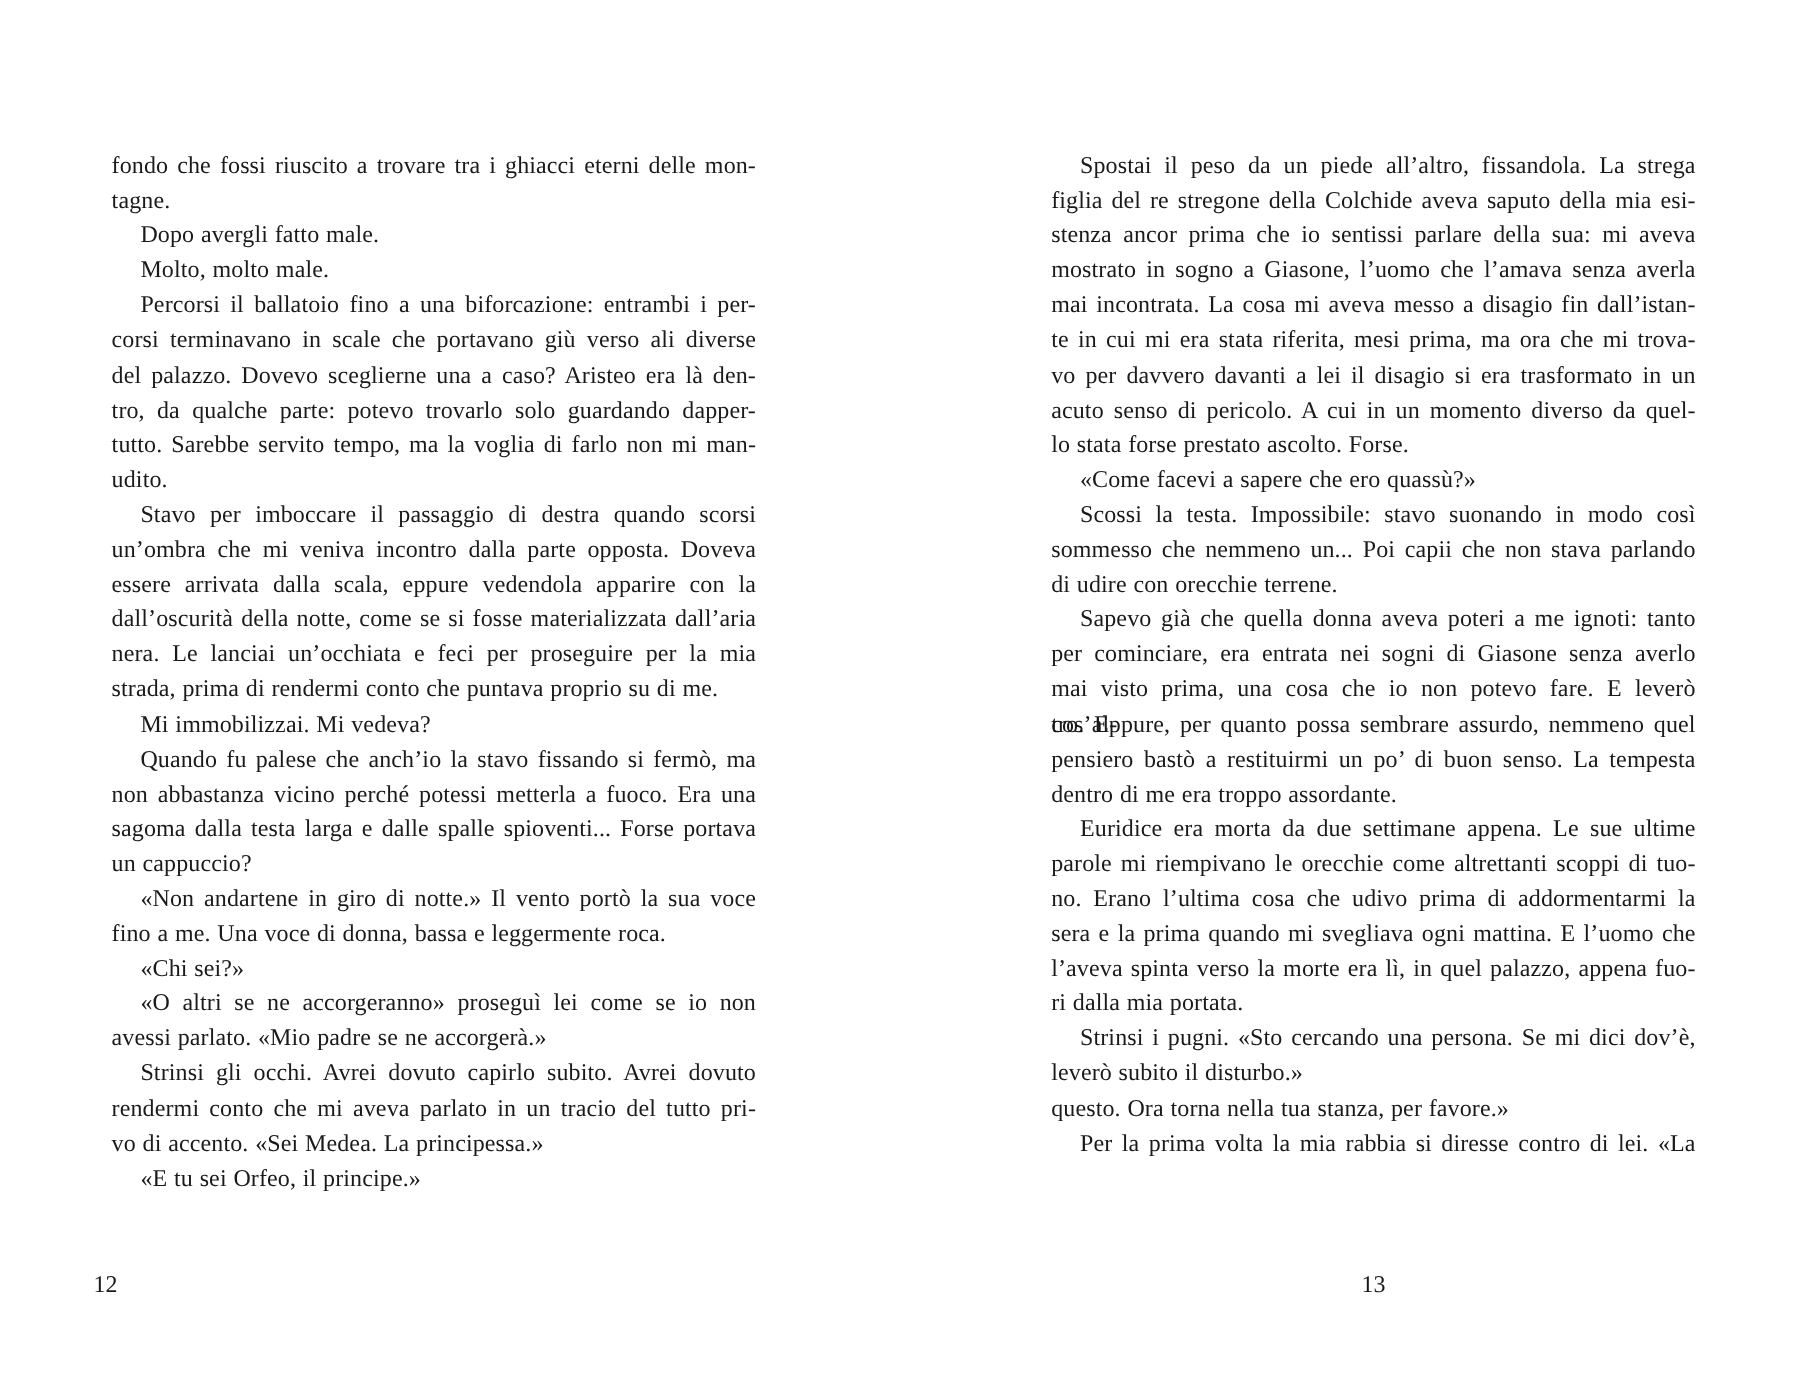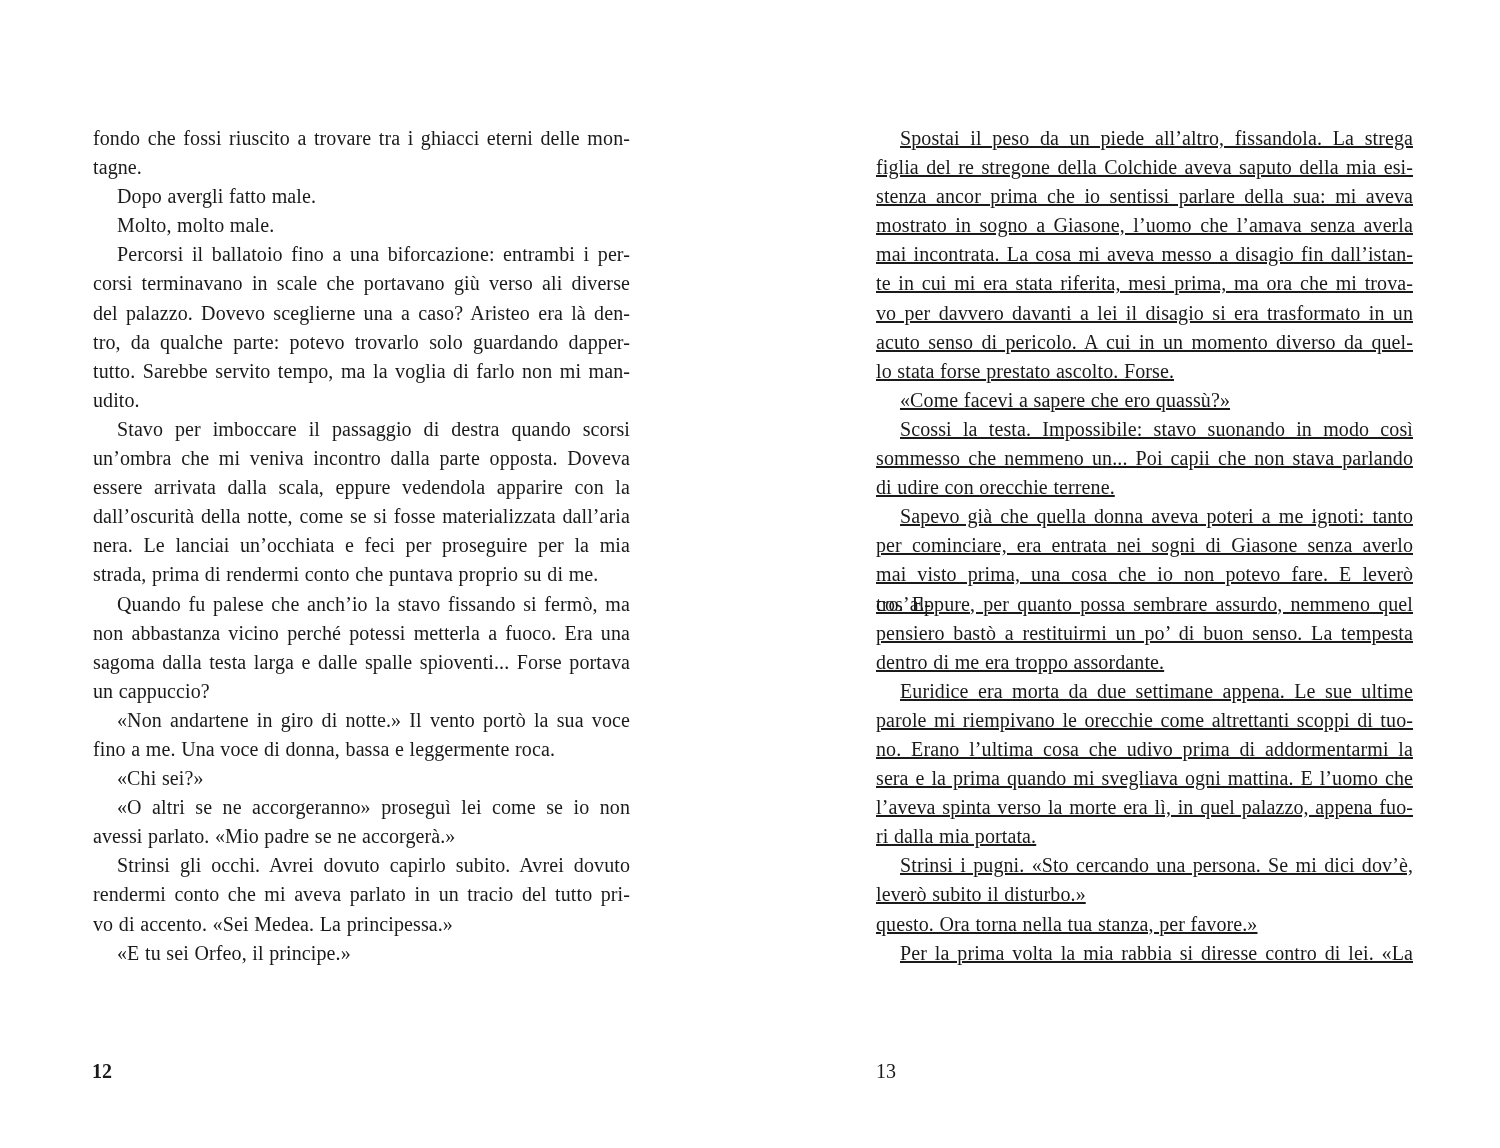--- a/index.html
+++ b/index.html
@@ -18,21 +18,21 @@
   .spread {
     position: absolute;
     inset: 0;
   }
   .text-col {
     position: absolute;
     top: 124px;
     width: 537px;
   }
   #col-left  { left: 93px; }
-  #col-right { left: 876px; text-decoration: underline; }
+  #col-right { left: 876px; }
   .line {
     font-size: 20px;
     line-height: 29.1px;
     height: 29.1px;
     text-align: justify;
     text-align-last: justify;
     letter-spacing: 0.1px;
     word-spacing: 0.5px;
   }
   .line.end {
@@ -41,27 +41,26 @@
   .line.indent {
     padding-left: 24px;
   }
   .page-number {
     position: absolute;
     top: 1058px;
     font-size: 20px;
     line-height: 26px;
   }
   #pn-left {
-    left: 92px;
-    font-weight: bold;
+    left: 78px;
   }
   #pn-right {
     left: 876px;
     width: 537px;
-    text-align: left;
+    text-align: center;
   }
 </style>
 </head>
 <body>
 
 <div class="spread">
 
   <div class="text-col" id="col-left">
       <div class="line">fondo che fossi riuscito a trovare tra i ghiacci eterni delle mon-</div>
       <div class="line end">tagne.</div>
@@ -72,20 +71,21 @@
       <div class="line">del palazzo. Dovevo sceglierne una a caso? Aristeo era là den-</div>
       <div class="line">tro, da qualche parte: potevo trovarlo solo guardando dapper-</div>
       <div class="line">tutto. Sarebbe servito tempo, ma la voglia di farlo non mi man-</div>
       <div class="line end">udito.</div>
       <div class="line indent">Stavo per imboccare il passaggio di destra quando scorsi</div>
       <div class="line">un’ombra che mi veniva incontro dalla parte opposta. Doveva</div>
       <div class="line">essere arrivata dalla scala, eppure vedendola apparire con la</div>
       <div class="line">dall’oscurità della notte, come se si fosse materializzata dall’aria</div>
       <div class="line">nera. Le lanciai un’occhiata e feci per proseguire per la mia</div>
       <div class="line end">strada, prima di rendermi conto che puntava proprio su di me.</div>
+      <div class="line indent end">Mi immobilizzai. Mi vedeva?</div>
       <div class="line indent">Quando fu palese che anch’io la stavo fissando si fermò, ma</div>
       <div class="line">non abbastanza vicino perché potessi metterla a fuoco. Era una</div>
       <div class="line">sagoma dalla testa larga e dalle spalle spioventi... Forse portava</div>
       <div class="line end">un cappuccio?</div>
       <div class="line indent">«Non andartene in giro di notte.» Il vento portò la sua voce</div>
       <div class="line end">fino a me. Una voce di donna, bassa e leggermente roca.</div>
       <div class="line indent end">«Chi sei?»</div>
       <div class="line indent">«O altri se ne accorgeranno» proseguì lei come se io non</div>
       <div class="line end">avessi parlato. «Mio padre se ne accorgerà.»</div>
       <div class="line indent">Strinsi gli occhi. Avrei dovuto capirlo subito. Avrei dovuto</div>

